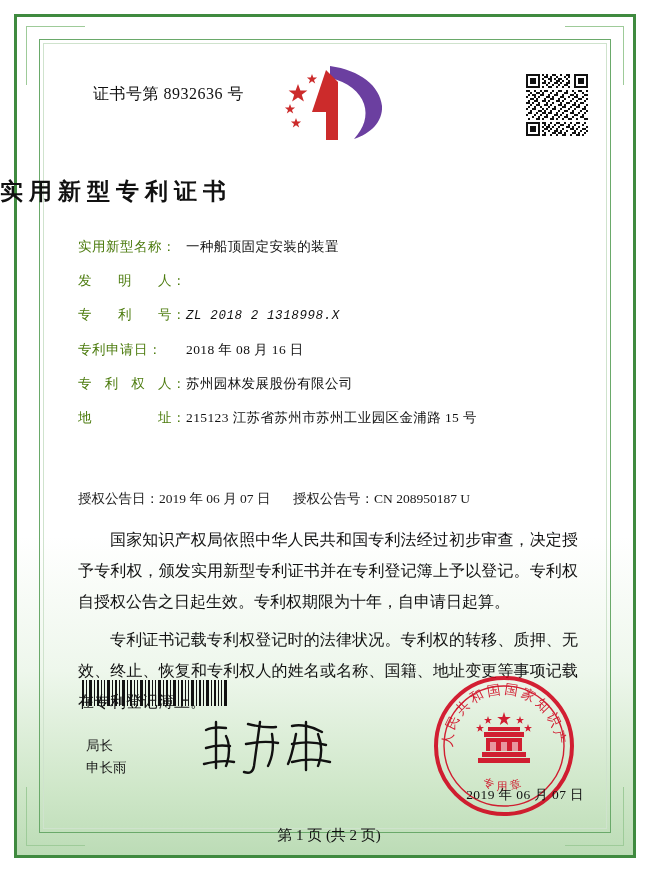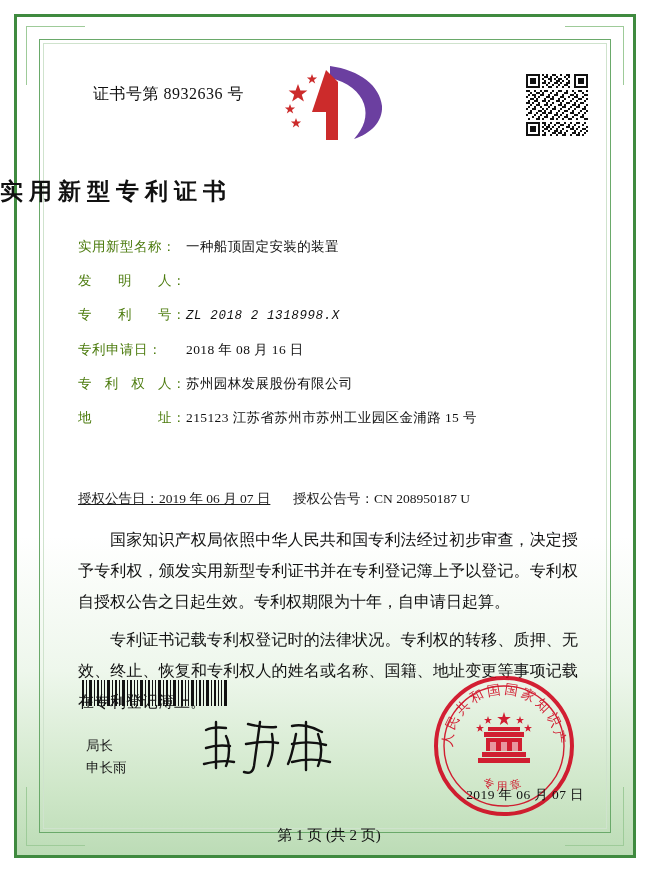--- a/index.html
+++ b/index.html
@@ -133,21 +133,21 @@
   }
 
   .grant-row {
     position: absolute;
     left: 78px;
     top: 490px;
     right: 70px;
     display: flex;
     font-size: 13.5px;
   }
-  .grant-left { width: 215px; flex: 0 0 215px; text-decoration: underline; }
+  .grant-left { width: 215px; flex: 0 0 215px; }
   .grant-right { }
 
   .paragraphs {
     position: absolute;
     left: 78px;
     top: 524px;
     width: 500px;
     font-size: 16px;
     line-height: 1.95;
     text-align: justify;

